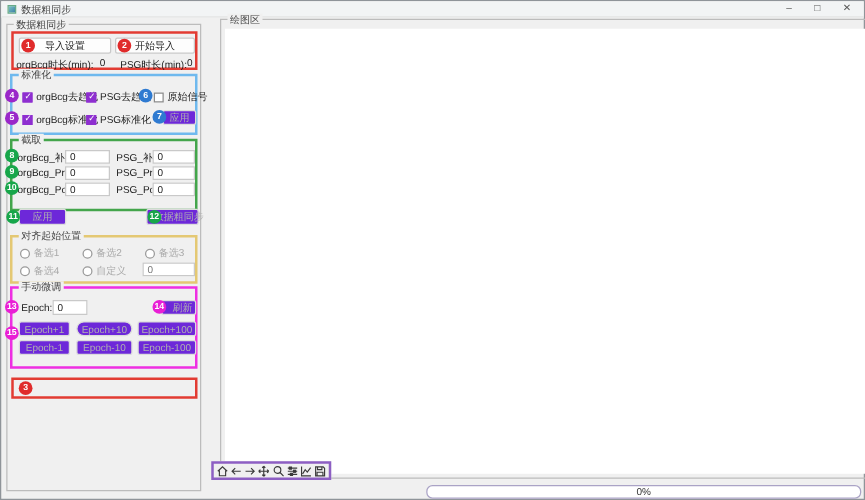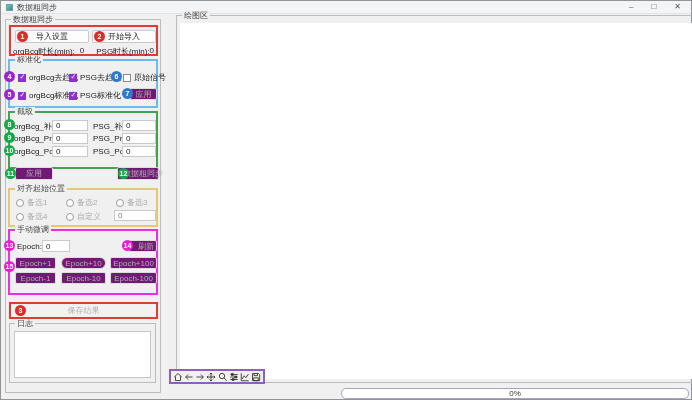--- a/index.html
+++ b/index.html
@@ -29,21 +29,21 @@
   
   .bdg { position:absolute; width:11px; height:11px; border-radius:50%; color:#fff; font-size:7px; font-weight:bold; display:flex; align-items:center; justify-content:center; z-index:5; line-height:1; }
   .bdg-red     { background:#e02b2b; }
   .bdg-purple  { background:#9a27c9; }
   .bdg-blue    { background:#2e7ad1; }
   .bdg-green   { background:#17a64a; }
   .bdg-magenta { background:#e91fd5; }
 
   
   .btn { background:#fdfdfd; border:1px solid #c9c9c9; border-radius:2px; font-size:8px; color:#222; display:flex; align-items:center; justify-content:center; white-space:nowrap; position:absolute; }
-  .btn.disabled { color:#b0b0b0; background:#701a75; border-color:#dcdcdc; }
+  .btn.disabled { color:#b0b0b0; background:#6d28d9; border-color:#dcdcdc; }
   .inp { background:#fff; border:1px solid #c9c9c9; font-size:8px; color:#222; display:flex; align-items:center; padding:0 3px; position:absolute; }
   .inp.dim { color:#777; }
   .cbitem { position:absolute; display:flex; align-items:center; gap:3px; font-size:8px; color:#222; white-space:nowrap; }
   .cb { width:8px; height:8px; border:1px solid #8a8a8a; background:#fff; flex:0 0 auto; position:relative; }
   .cb.checked { background:#8e2fd0; border-color:#8e2fd0; }
   .cb.checked::after { content:"✓"; position:absolute; left:0.5px; top:-1.5px; font-size:7px; color:#fff; }
   .radio { width:8px; height:8px; border:1px solid #9a9a9a; border-radius:50%; background:#fff; flex:0 0 auto; }
   .dimtext { color:#a9a9a9; }
   .lblrow { position:absolute; display:flex; align-items:center; font-size:8px; color:#1a1a1a; white-space:nowrap; }
 
@@ -183,28 +183,23 @@
     <span class="bdg bdg-magenta" style="left:-6px; top:30px;">15</span>
     <div class="btn disabled" style="left:5px;  top:26px; width:41px; height:12px;">Epoch+1</div>
     <div class="btn disabled" style="left:51px; top:26px; width:45px; height:12px;border-radius:6px;">Epoch+10</div>
     <div class="btn disabled" style="left:100px;top:26px; width:47px; height:12px;">Epoch+100</div>
     <div class="btn disabled" style="left:5px;  top:41px; width:41px; height:12px;">Epoch-1</div>
     <div class="btn disabled" style="left:51px; top:41px; width:45px; height:12px;">Epoch-10</div>
     <div class="btn disabled" style="left:100px;top:41px; width:47px; height:12px;">Epoch-100</div>
   </div>
 
   <div class="ann ann-red" style="left:8px; top:301px; width:149px; height:17px;">
-    <div class="btn disabled" style="left:1px; top:1px; width:143px; height:11px; border:none; background:#f2f2f2;">保存结果</div>
     <span class="bdg bdg-red" style="left:4px; top:1px;">3</span>
   </div>
 
-  <div class="gb" style="left:8px; top:322px; width:147px; height:60px;">
-    <span class="gb-label">日志</span>
-    <div style="position:absolute; left:4px; top:7px; right:4px; bottom:4px; background:#fff; border:1px solid #c6c6c6;"></div>
-  </div>
 
   <div class="gb" style="left:166px; top:14px; width:522px; height:368px;margin-left:9px;">
     <span class="gb-label">绘图区</span>
     <div class="canvas"></div>
   </div>
 
   <div class="toolbar">
     <span class="ticon">
       <svg viewBox="0 0 12 12">
           <path d="M1.5 6 L6 1.8 L10.5 6 M3 5.2 V10.3 H9 V5.2"></path>

